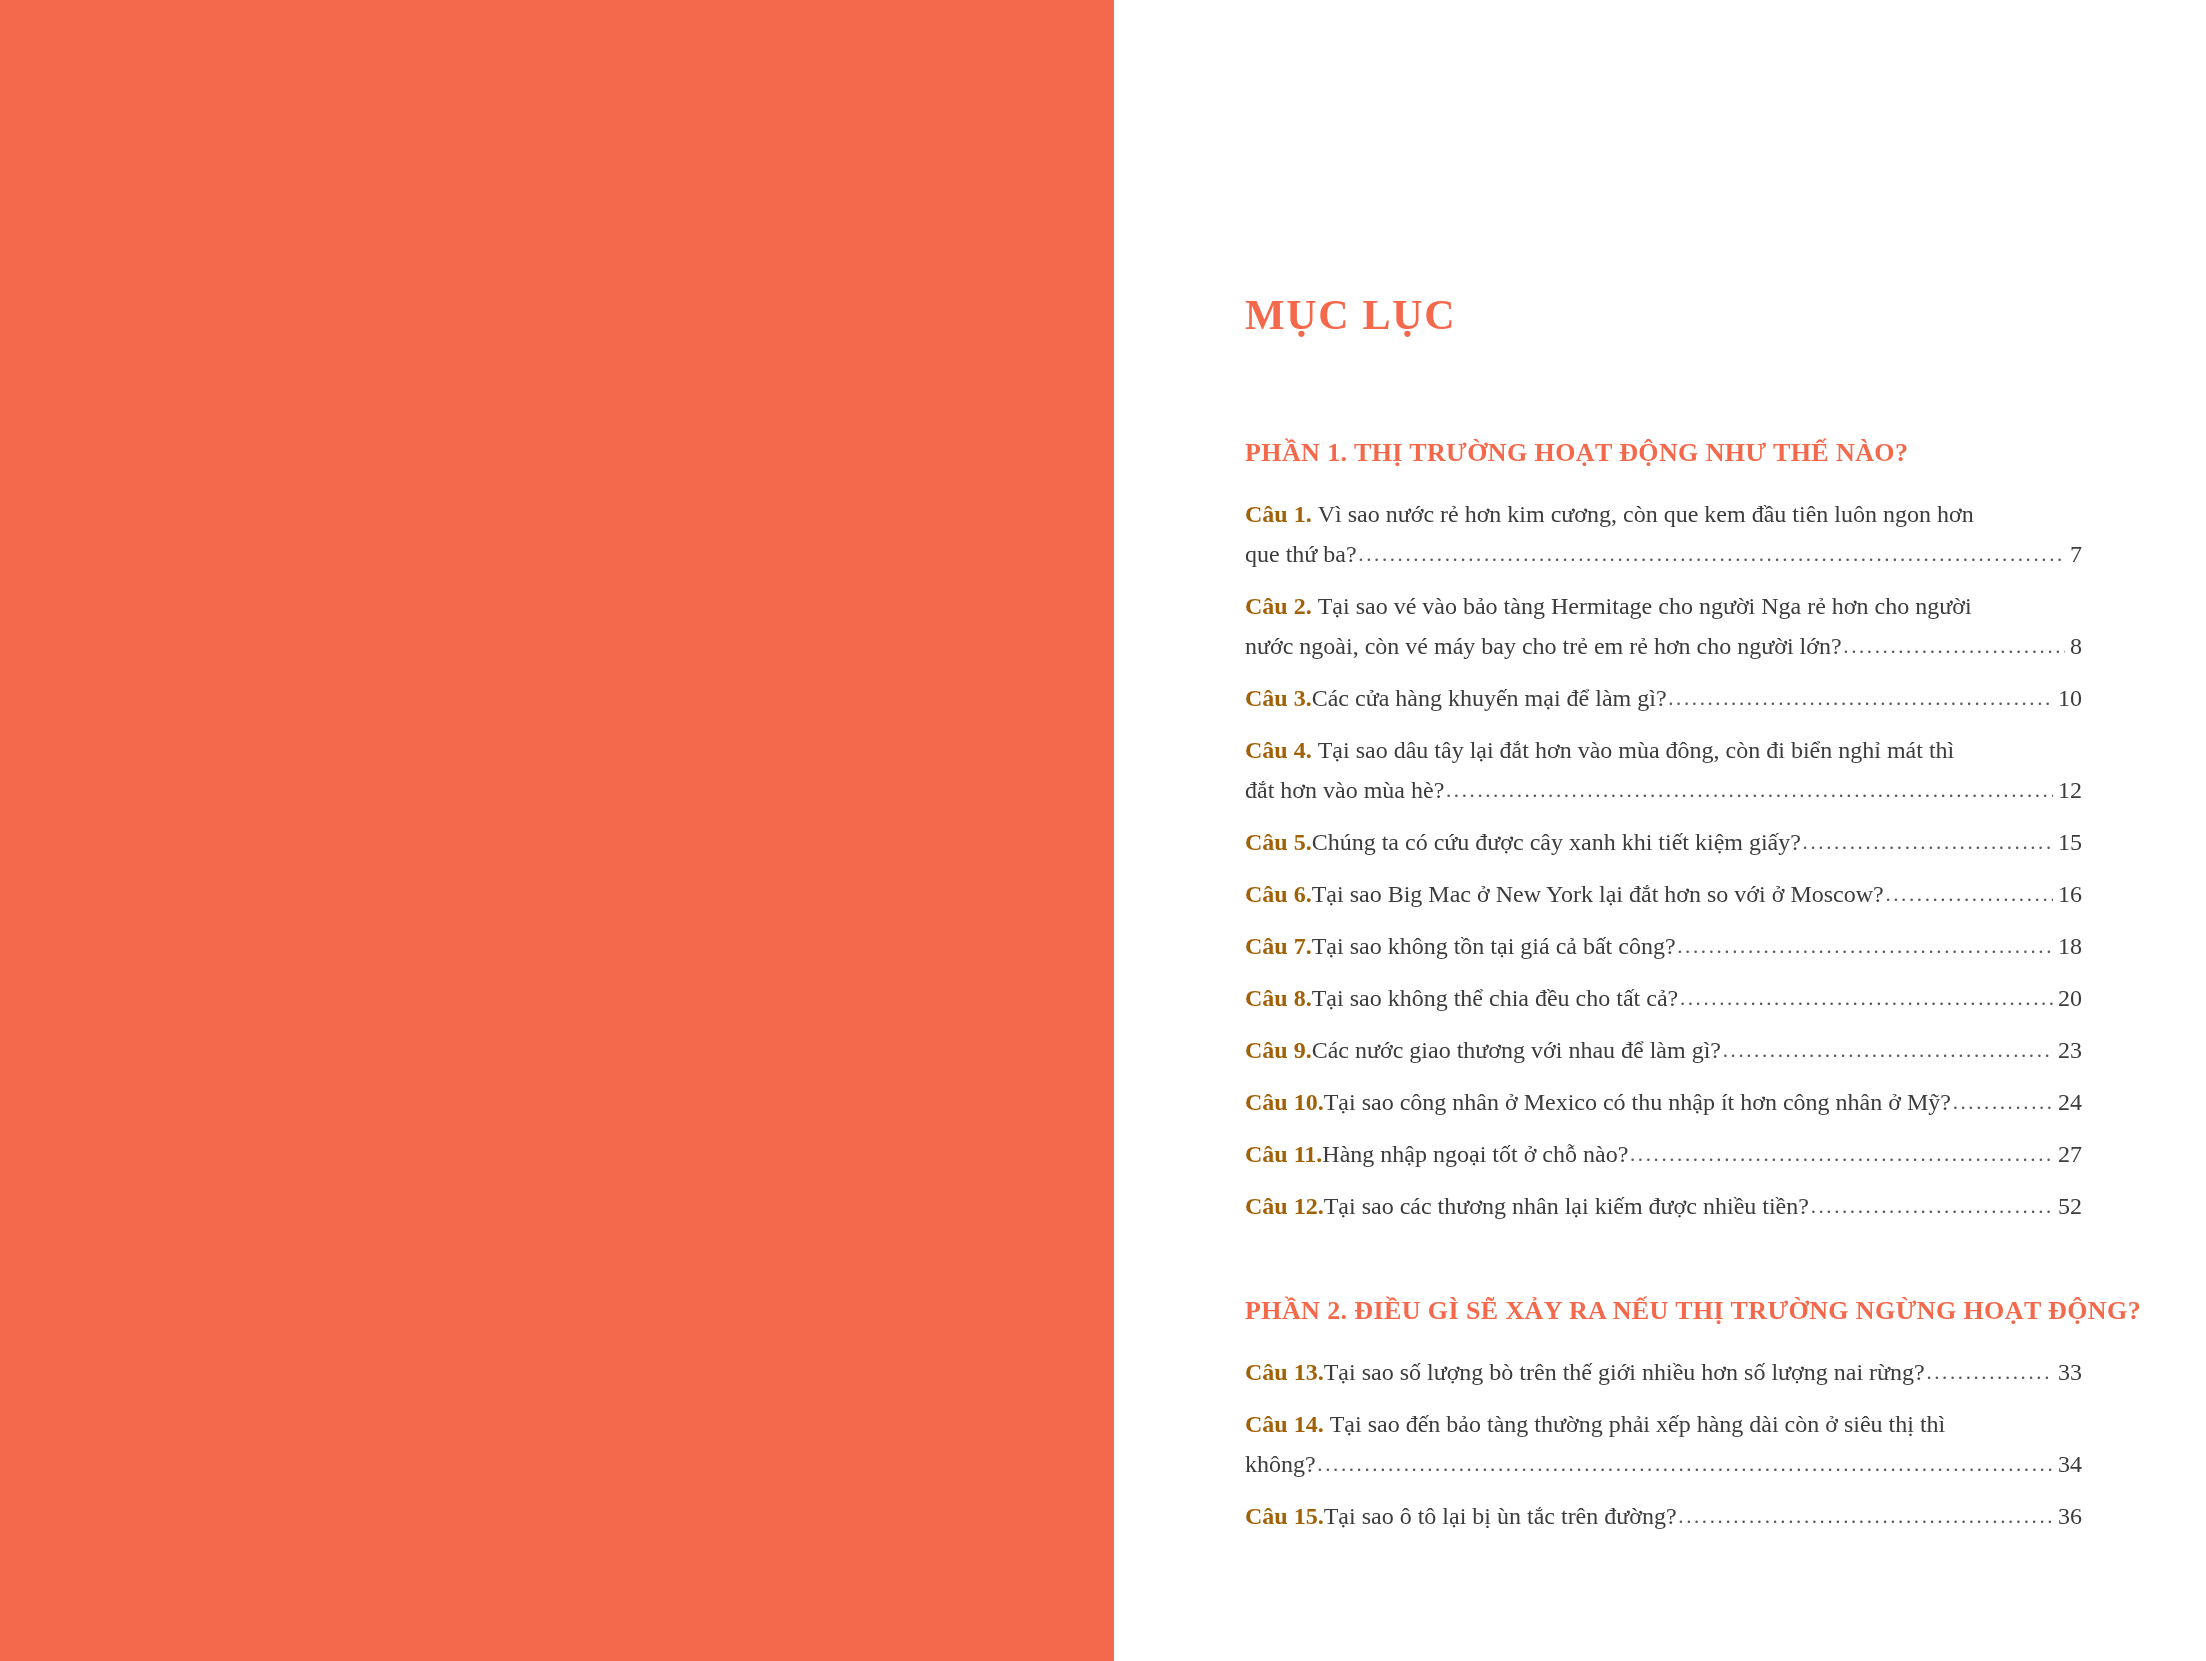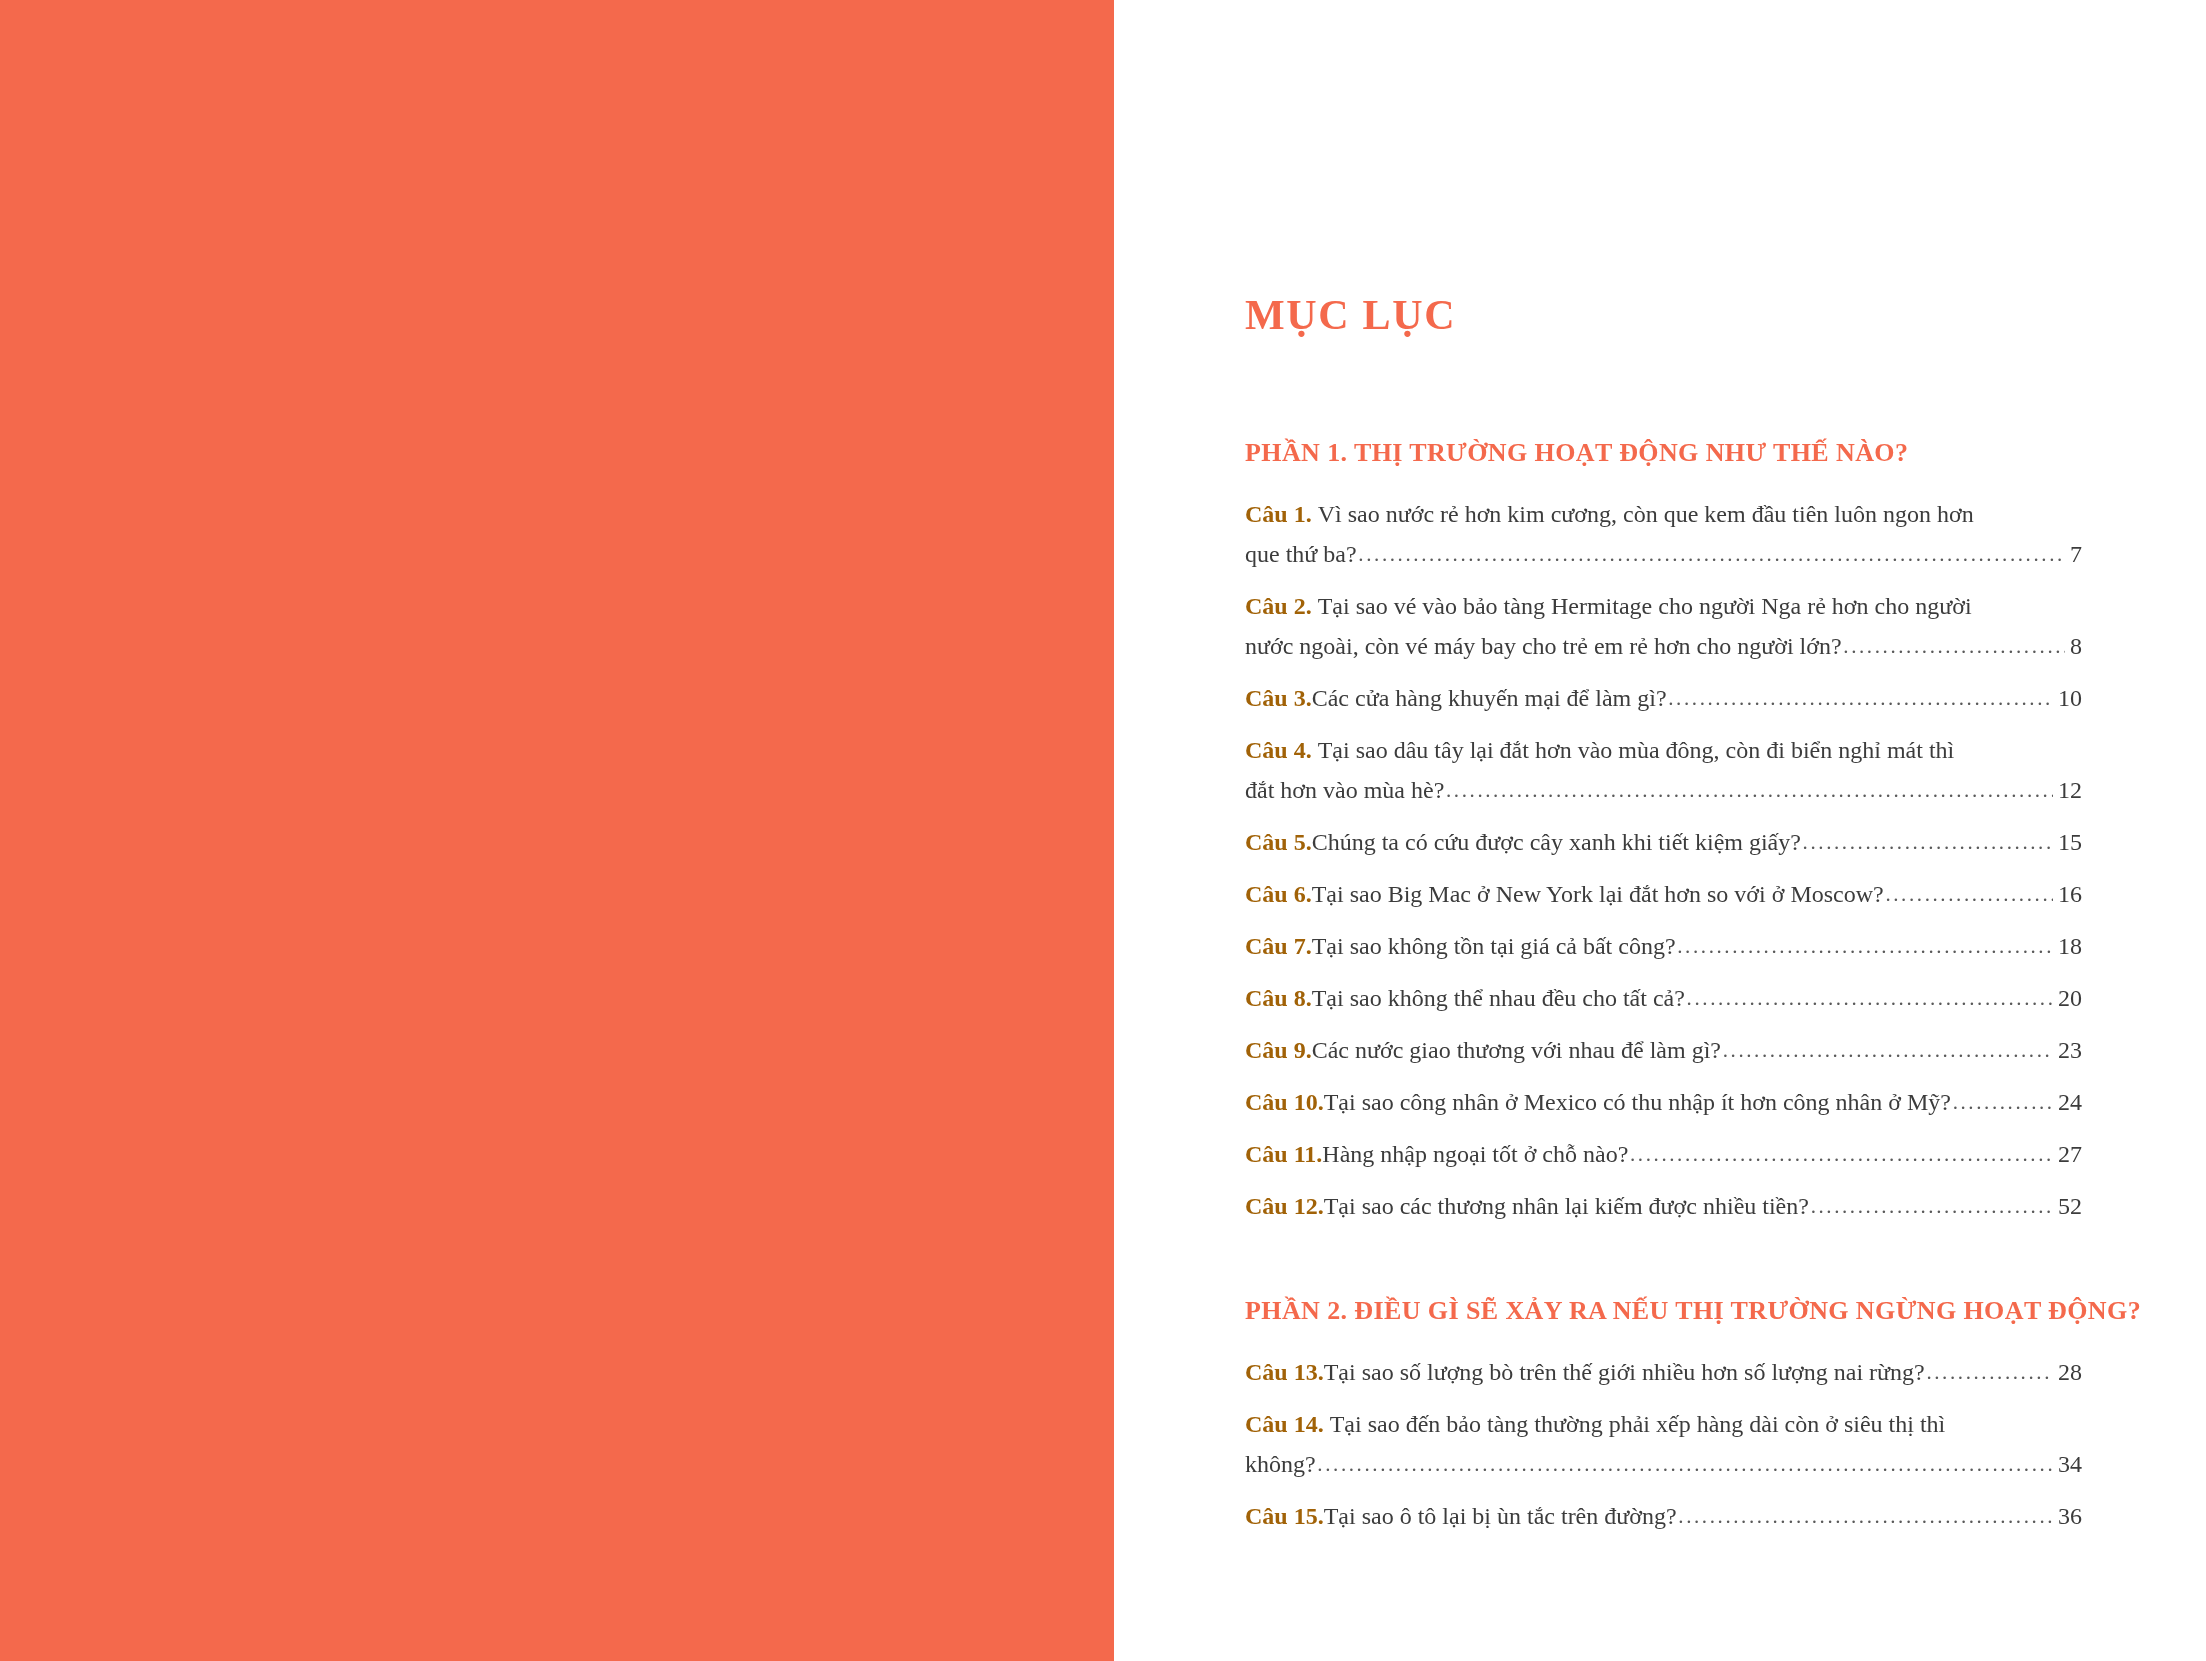--- a/index.html
+++ b/index.html
@@ -147,21 +147,21 @@
         <span class="entry-lastline">
           <span class="entry-label">Câu 7. </span>
           <span class="entry-tail">Tại sao không tồn tại giá cả bất công?</span>
           <span class="leader-dots">............................................................................................................................................................................................................................................................................................................</span>
           <span class="page-number">18</span>
         </span>
       </div>
       <div class="entry">
         <span class="entry-lastline">
           <span class="entry-label">Câu 8. </span>
-          <span class="entry-tail">Tại sao không thể nhau đều cho tất cả?</span>
+          <span class="entry-tail">Tại sao không thể chia đều cho tất cả?</span>
           <span class="leader-dots">............................................................................................................................................................................................................................................................................................................</span>
           <span class="page-number">20</span>
         </span>
       </div>
       <div class="entry">
         <span class="entry-lastline">
           <span class="entry-label">Câu 9. </span>
           <span class="entry-tail">Các nước giao thương với nhau để làm gì?</span>
           <span class="leader-dots">............................................................................................................................................................................................................................................................................................................</span>
           <span class="page-number">23</span>
@@ -190,21 +190,21 @@
           <span class="leader-dots">............................................................................................................................................................................................................................................................................................................</span>
           <span class="page-number">52</span>
         </span>
       </div>
       <h2 class="section-heading later">PHẦN 2. ĐIỀU GÌ SẼ XẢY RA NẾU THỊ TRƯỜNG NGỪNG HOẠT ĐỘNG?</h2>
       <div class="entry">
         <span class="entry-lastline">
           <span class="entry-label">Câu 13. </span>
           <span class="entry-tail">Tại sao số lượng bò trên thế giới nhiều hơn số lượng nai rừng?</span>
           <span class="leader-dots">............................................................................................................................................................................................................................................................................................................</span>
-          <span class="page-number">28</span>
+          <span class="page-number">33</span>
         </span>
       </div>
       <div class="entry">
         <span class="entry-line"><span class="entry-label">Câu 14. </span><span class="entry-text">Tại sao đến bảo tàng thường phải xếp hàng dài còn ở siêu thị thì</span></span>
         <span class="entry-lastline">
           <span class="entry-tail">không?</span>
           <span class="leader-dots">............................................................................................................................................................................................................................................................................................................</span>
           <span class="page-number">34</span>
         </span>
       </div>

